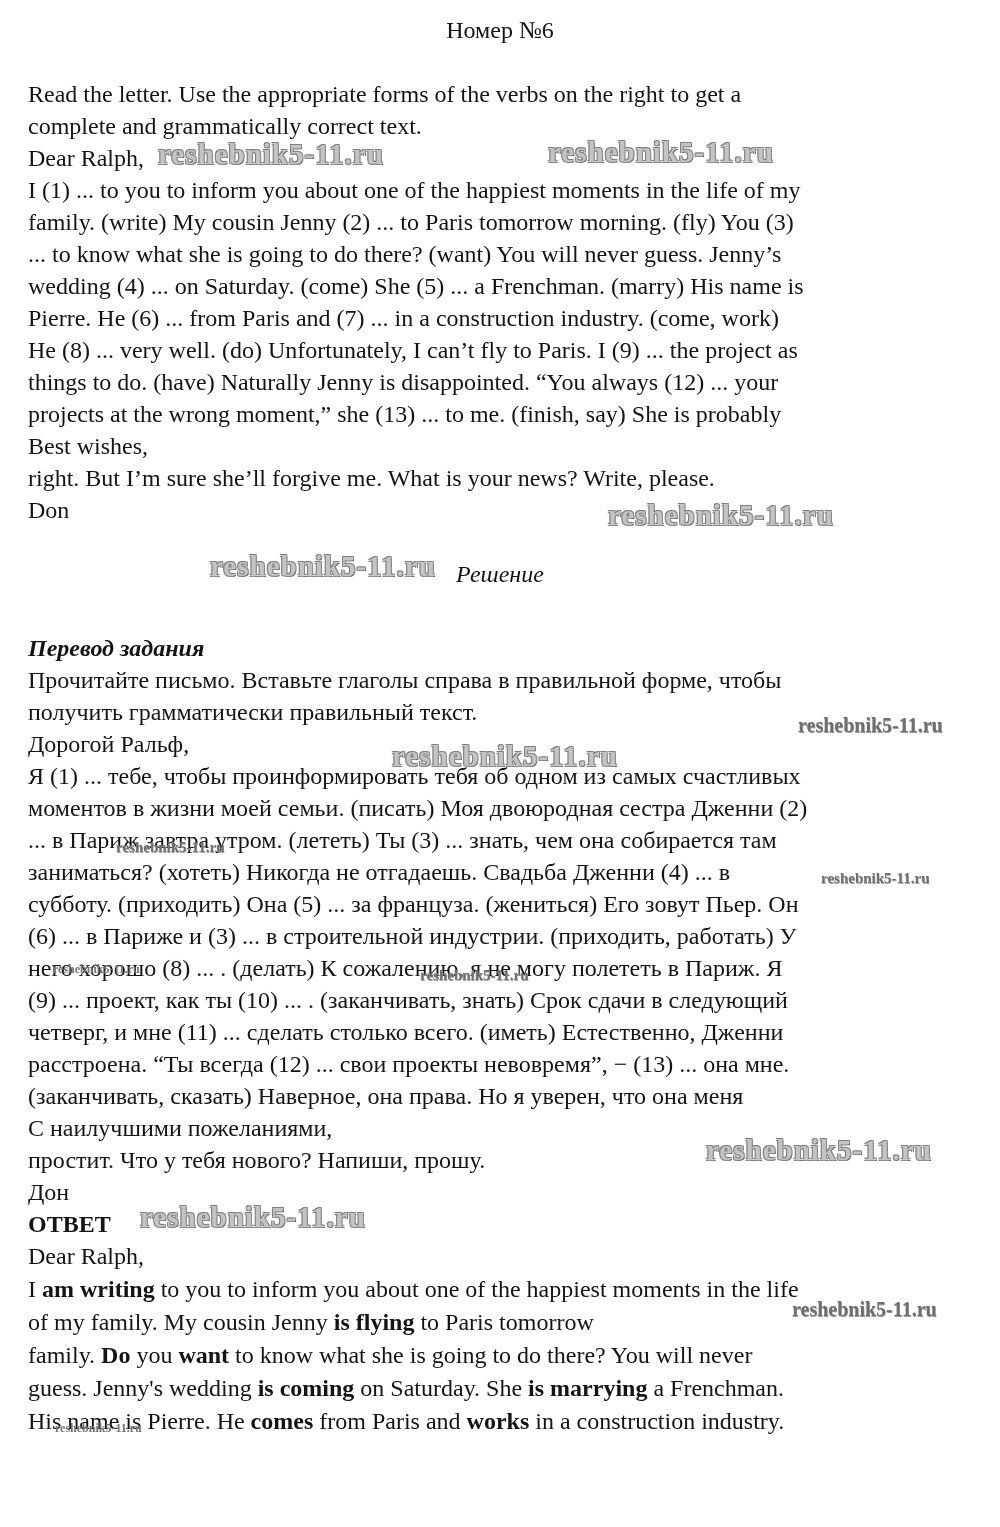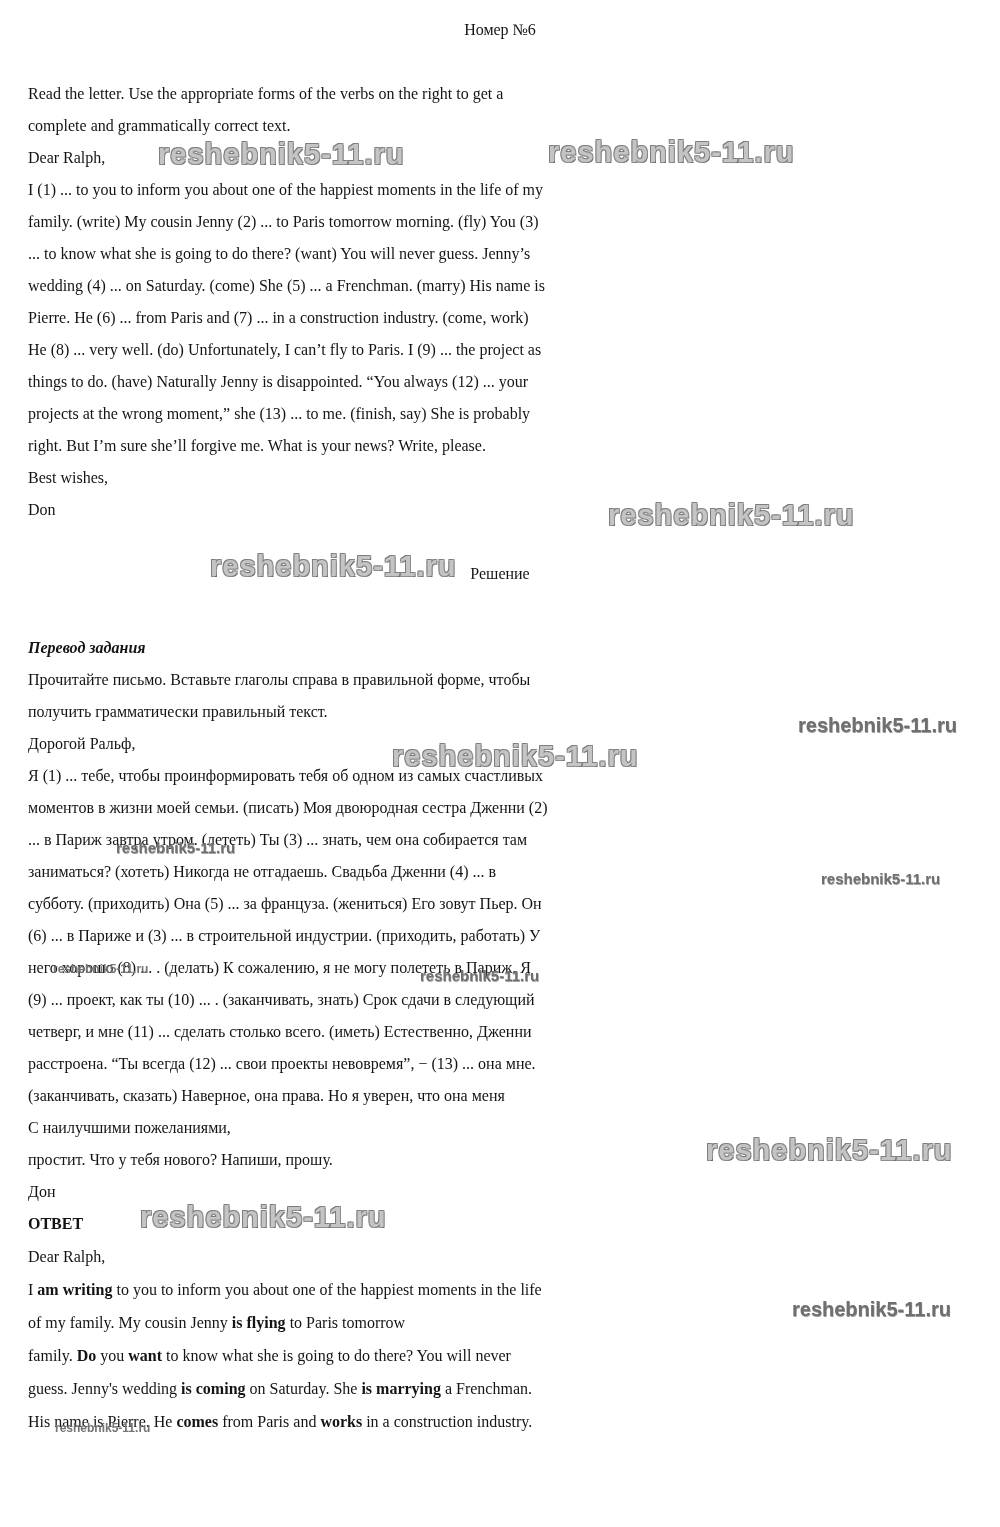--- a/index.html
+++ b/index.html
@@ -10,36 +10,36 @@
     background: #ffffff;
     overflow: hidden;
     font-family: "Liberation Serif", "DejaVu Serif", serif;
     color: #141414;
   }
   .content {
     position: absolute;
     left: 28px;
     top: 14px;
     width: 944px;
-    font-size: 16px;
+    font-size: 24px;
     line-height: 32px;
   }
   .line { white-space: pre; }
   .center { text-align: center; white-space: normal; }
   .b { font-weight: bold; }
   .page-title { }
   .task-intro { margin-top: 32px; }
-  .solution-heading { margin-top: 32px; }
+  .solution-heading { margin-top: 32px; font-style: italic; }
   .translation-title { margin-top: 42px; font-weight: bold; font-style: italic; }
   .answer-title { font-weight: bold; }
   .answer-lines .line { line-height: 33px; }
   
   .wm {
     position: absolute;
-    font-family: Liberation Sans, sans-serif;
+    font-family: Liberation Serif, serif;
     font-weight: bold;
     white-space: nowrap;
     z-index: 5;
     pointer-events: none;
   }
   .wm-lg {
     font-size: 29px;
     letter-spacing: 1px;
     color: #c4c4c4;
     text-shadow: -1px -1px 0 #7e7e7e, 1px -1px 0 #8d8d8d, -1px 1px 0 #8d8d8d, 1px 1px 0 #6f6f6f;
@@ -64,22 +64,22 @@
     <div class="task-letter">
         <div class="line">Dear Ralph,</div>
         <div class="line">I (1) ... to you to inform you about one of the happiest moments in the life of my</div>
         <div class="line">family. (write) My cousin Jenny (2) ... to Paris tomorrow morning. (fly) You (3)</div>
         <div class="line">... to know what she is going to do there? (want) You will never guess. Jenny’s</div>
         <div class="line">wedding (4) ... on Saturday. (come) She (5) ... a Frenchman. (marry) His name is</div>
         <div class="line">Pierre. He (6) ... from Paris and (7) ... in a construction industry. (come, work)</div>
         <div class="line">He (8) ... very well. (do) Unfortunately, I can’t fly to Paris. I (9) ... the project as</div>
         <div class="line">things to do. (have) Naturally Jenny is disappointed. “You always (12) ... your</div>
         <div class="line">projects at the wrong moment,” she (13) ... to me. (finish, say) She is probably</div>
+        <div class="line">Best wishes,</div>
         <div class="line">right. But I’m sure she’ll forgive me. What is your news? Write, please.</div>
-        <div class="line">Best wishes,</div>
         <div class="line">Don</div>
       </div>
 
     <div class="line center solution-heading">Решение</div>
 
     <div class="line translation-title">Перевод задания</div>
 
     <div class="translation-lines">
         <div class="line">Прочитайте письмо. Вставьте глаголы справа в правильной форме, чтобы</div>
         <div class="line">получить грамматически правильный текст.</div>

